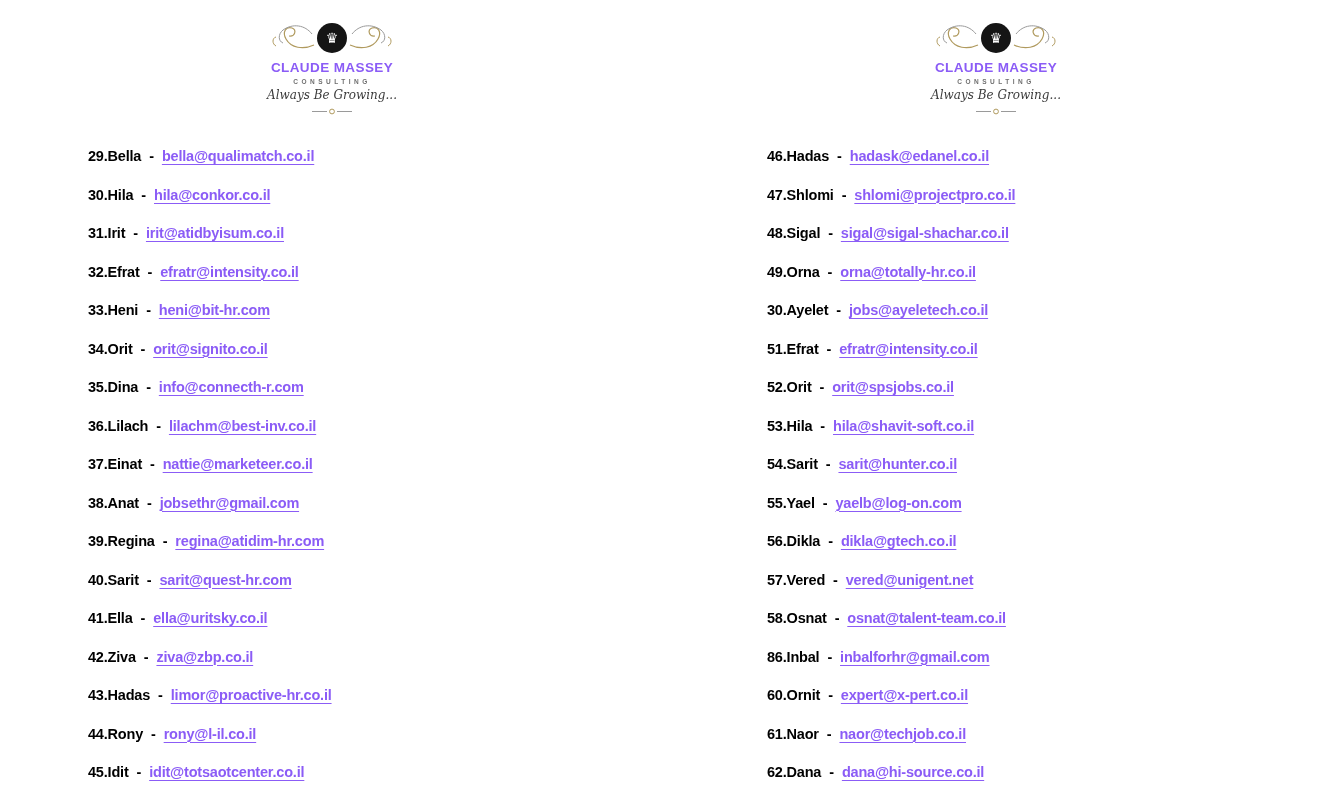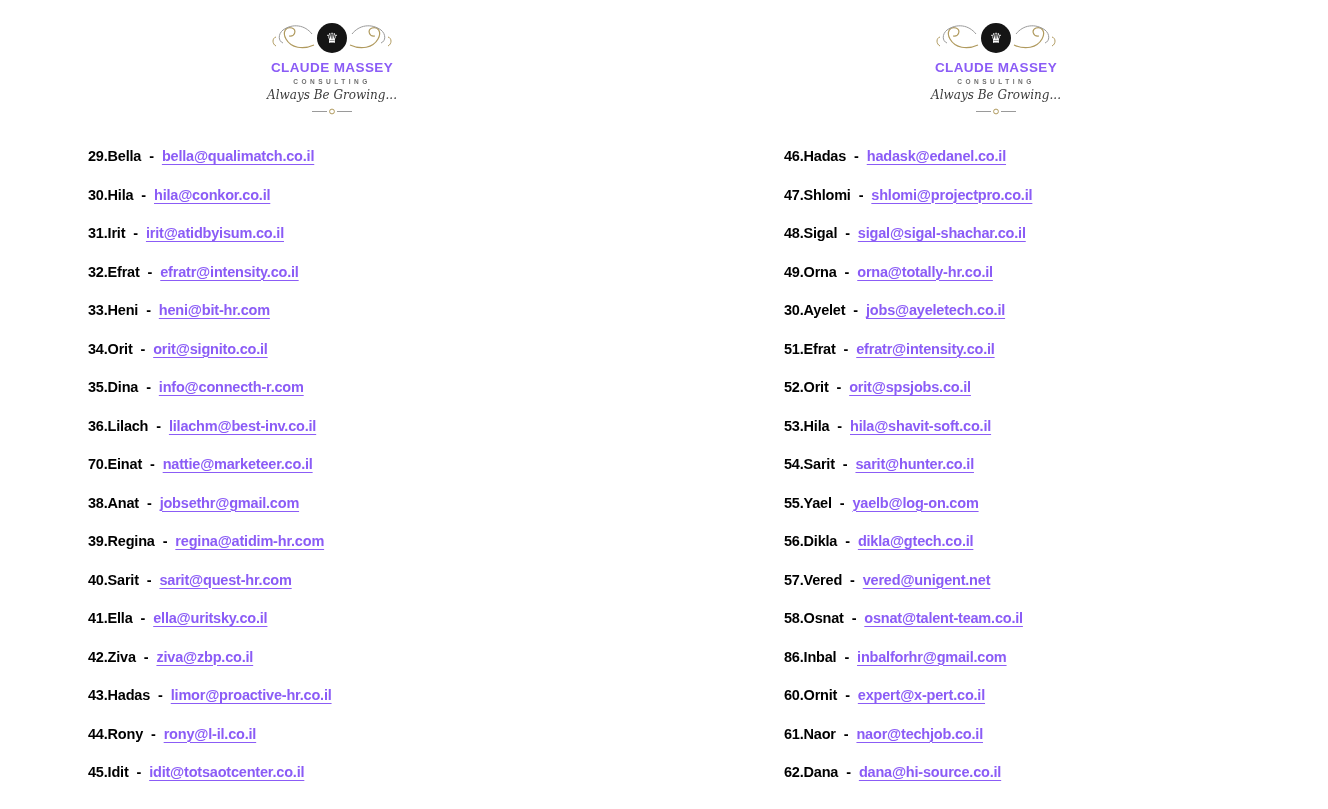--- a/index.html
+++ b/index.html
@@ -84,21 +84,21 @@
   
   .contact-list {
     position: absolute;
     top: 148px;
     font-size: 14.5px;
     font-weight: 700;
     color: #000000;
     letter-spacing: -0.2px;
   }
   .page--left  .contact-list { left: 88px; }
-  .page--right .contact-list { left: 120px; }
+  .page--right .contact-list { left: 103px; }
   .contact-row {
     height: 38.5px;
     display: flex;
     align-items: flex-start;
     white-space: nowrap;
     text-align: center;
   }
   .sep { margin: 0 8px; }
   .email {
     color: #8b5cf6;
@@ -191,21 +191,21 @@
         </div>
 
         <div class="contact-row">
           <span>36.</span>
           <span>Lilach</span>
           <span class="sep">-</span>
           <a class="email">lilachm@best-inv.co.il</a>
         </div>
 
         <div class="contact-row">
-          <span>70.</span>
+          <span>37.</span>
           <span>Einat</span>
           <span class="sep">-</span>
           <a class="email">nattie@marketeer.co.il</a>
         </div>
 
         <div class="contact-row">
           <span>38.</span>
           <span>Anat</span>
           <span class="sep">-</span>
           <a class="email">jobsethr@gmail.com</a>

